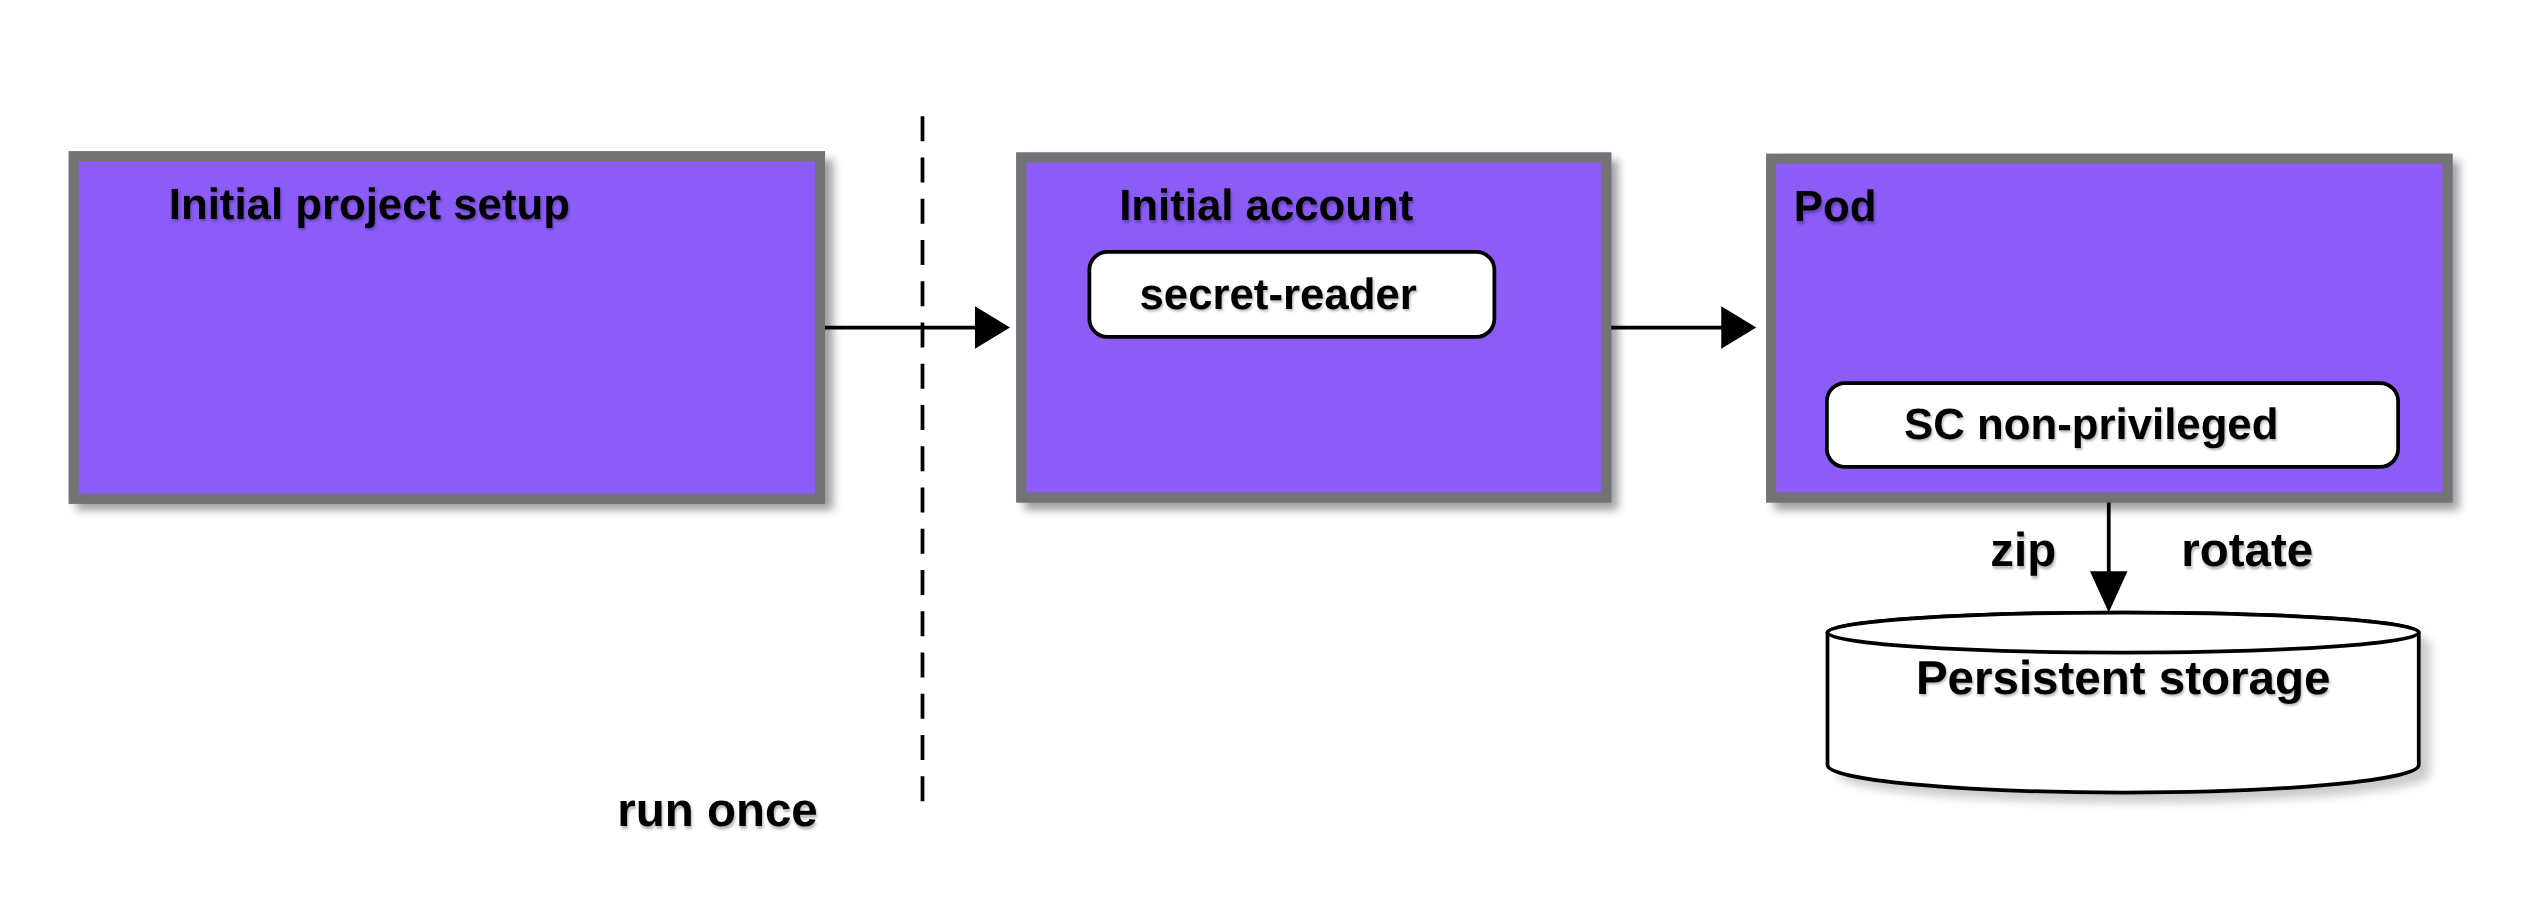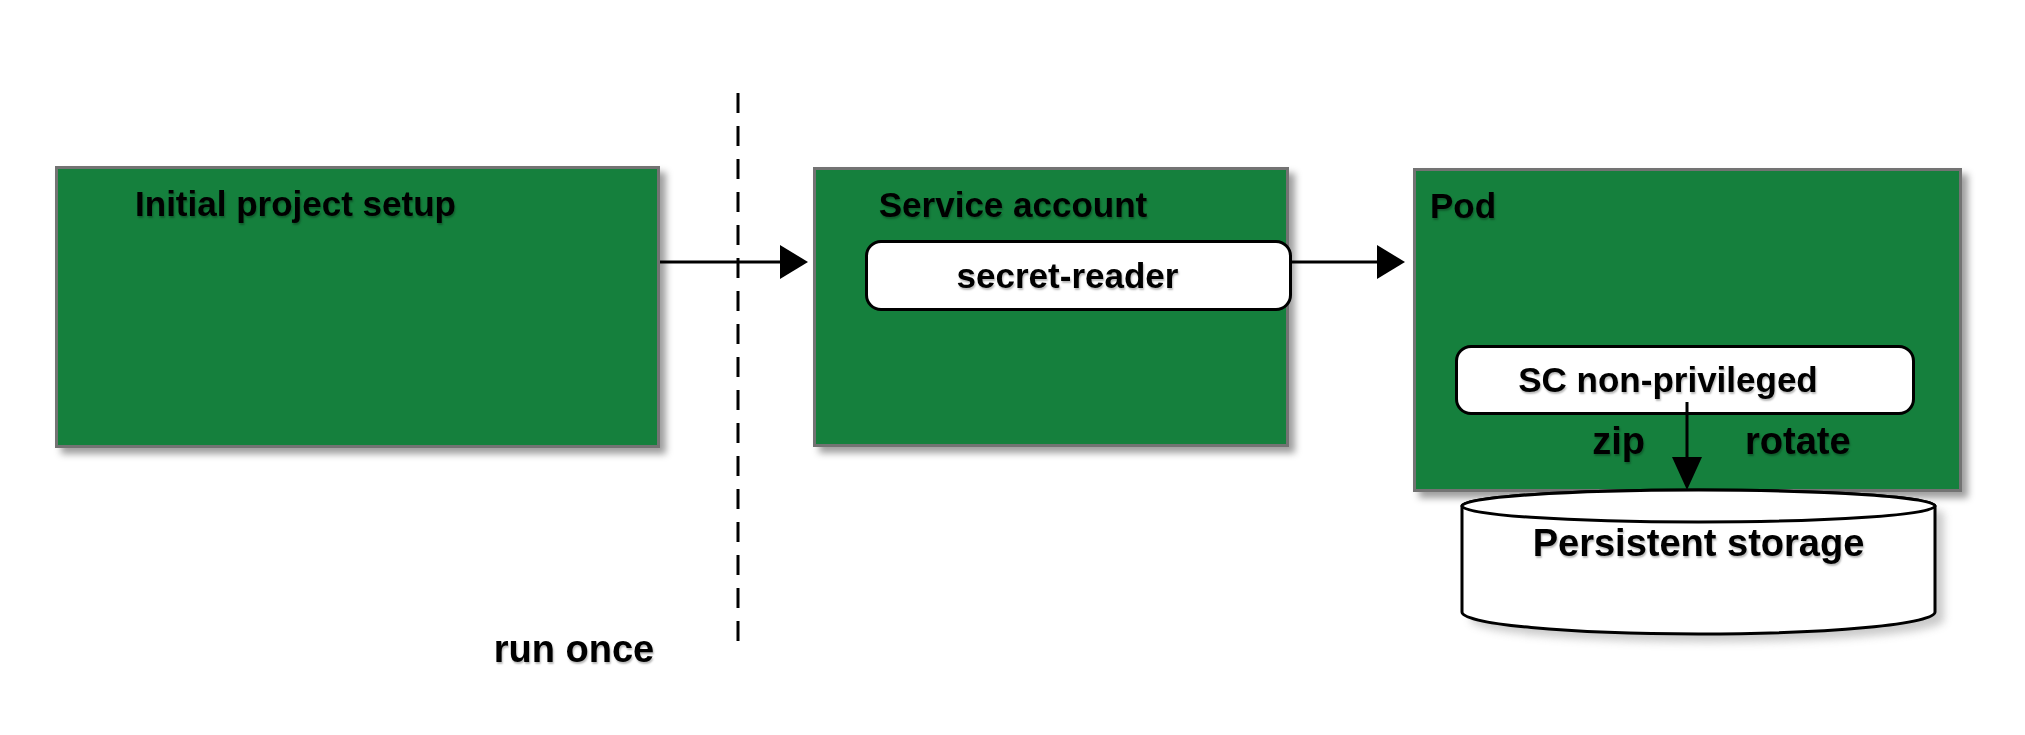--- a/index.html
+++ b/index.html
@@ -17,25 +17,24 @@
     font-weight: bold;
     color: #000000;
   }
   .dtext {
     text-shadow: 1px 2px 2px rgba(0,0,0,0.28);
     white-space: nowrap;
   }
   
   .box {
     position: absolute;
-    background: #15803d;
-    border: 3px solid #737373;
+    background: #8b5cf6;
+    border: 8px solid #737373;
     box-shadow: 6px 6px 7px rgba(0,0,0,0.38);
     box-sizing: border-box;
-    margin-top: 45px;
   }
   .box-title {
     position: absolute;
     left: 0;
     top: 14px;
     width: 100%;
     height: 42px;
     line-height: 42px;
     font-size: 35px;
     text-align: center;
@@ -56,26 +55,26 @@
     text-align: center;
   }
   
   #box1 { left: 55px; top: 121px; width: 605px; height: 282px; }
   #box1 .box-title { transform: translateX(-62px); }
   #node-cluster-admin { left: 78px; top: 174px; width: 444px; height: 72px; }
   #node-cluster-admin .node-label { line-height: 66px; transform: translateX(-59px); }
 
   #box2 { left: 813px; top: 122px; width: 476px; height: 280px; }
   #box2 .box-title { transform: translateX(-38px); }
-  #node-secret-reader { left: 49px; top: 70px; width: 427px; height: 71px; }
+  #node-secret-reader { left: 49px; top: 70px; width: 327px; height: 71px; }
   #node-secret-reader .node-label { line-height: 65px; transform: translateX(-11px); }
   #node-cluster-reader { left: 49px; top: 176px; width: 376px; height: 70px; }
   #node-cluster-reader .node-label { line-height: 64px; }
 
-  #box3 { left: 1413px; top: 123px; width: 549px; height: 324px; }
+  #box3 { left: 1413px; top: 123px; width: 549px; height: 279px; }
   #box3 .box-title { text-align: left; padding-left: 14px; width: calc(100% - 14px); }
   #node-scc-restricted { left: 39px; top: 70px; width: 460px; height: 70px; }
   #node-scc-restricted .node-label { line-height: 64px; transform: translateX(-73px); }
   #node-sc-non-privileged { left: 39px; top: 174px; width: 460px; height: 70px; }
   #node-sc-non-privileged .node-label { line-height: 64px; transform: translateX(-17px); }
 
   
   .overlay {
     position: absolute;
     left: 0;
@@ -102,21 +101,21 @@
 </head>
 <body>
 
 <div class="canvas">
 
   <div class="box" id="box1">
     <div class="box-title dtext">Initial project setup</div>
   </div>
 
   <div class="box" id="box2">
-    <div class="box-title dtext">Service account</div>
+    <div class="box-title dtext">Initial account</div>
     <div class="node" id="node-secret-reader">
       <span class="node-label dtext">secret-reader</span>
     </div>
   </div>
 
   <div class="box" id="box3">
     <div class="box-title dtext">Pod</div>
     <div class="node" id="node-sc-non-privileged">
       <span class="node-label dtext">SC non-privileged</span>
     </div>

